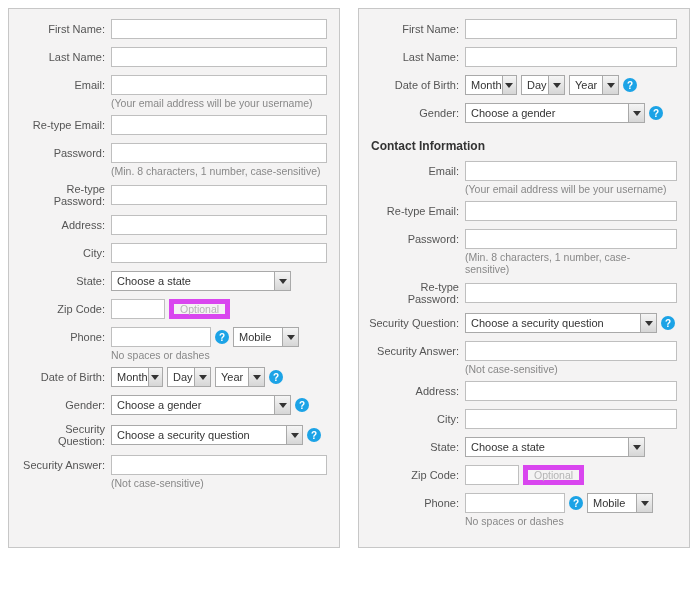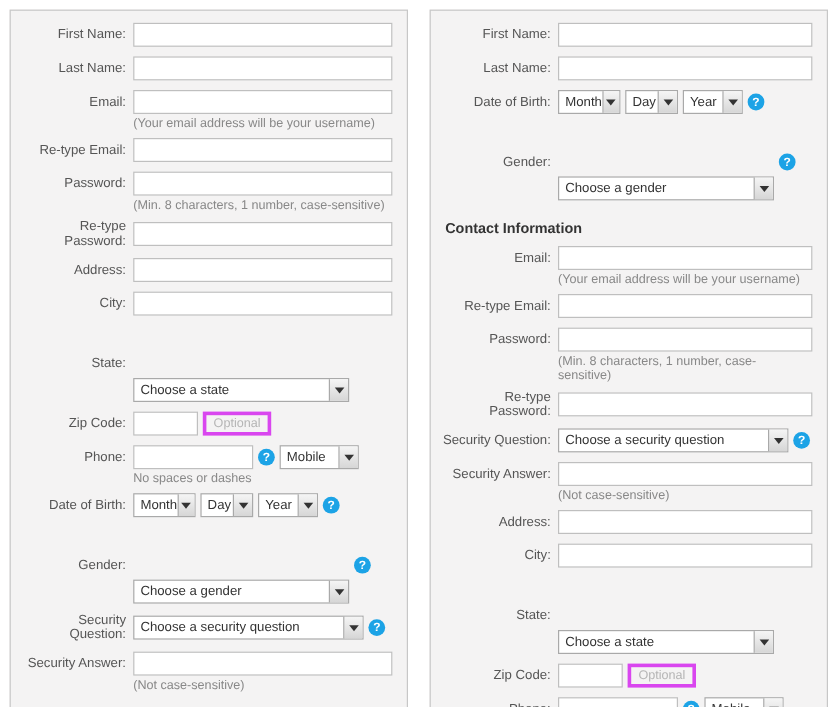--- a/index.html
+++ b/index.html
@@ -87,41 +87,41 @@
     display: flex;
     align-items: center;
     justify-content: center;
   }
   .sel .selbtn::after {
     content: "";
     border-left: 4px solid transparent;
     border-right: 4px solid transparent;
     border-top: 5px solid #333;
   }
-  .sel.full { width: 180px; margin-top: 44px; }
+  .sel.full { width: 180px; }
   .sel.wide { width: 192px; gap: 20px; }
   .sel.month { width: 52px; }
   .sel.day { width: 44px; text-align: center; }
   .sel.year { width: 50px; }
   .sel.mobile { width: 66px; }
   .help {
     width: 14px; height: 14px;
     border-radius: 50%;
     background: #1ca3e6;
     color: #fff;
     font-size: 10px;
     font-weight: bold;
     display: inline-flex;
     align-items: center;
     justify-content: center;
     cursor: pointer;
     flex: none;
   }
   .opt-box {
-    border: 3px solid #d946ef;
+    border: 5px solid #d946ef;
     color: #b5b5b5;
     font-size: 10.5px;
     padding: 2px 6px;
     height: 20px;
     display: inline-flex;
     align-items: center;
     background: #f4f3f3;
   }
   .gap6 { height: 6px; }
 </style>

